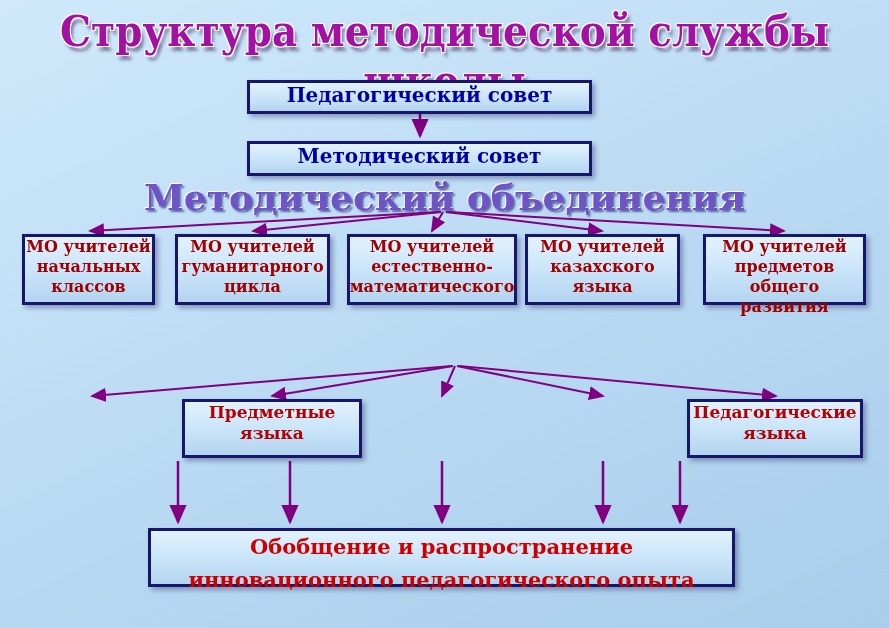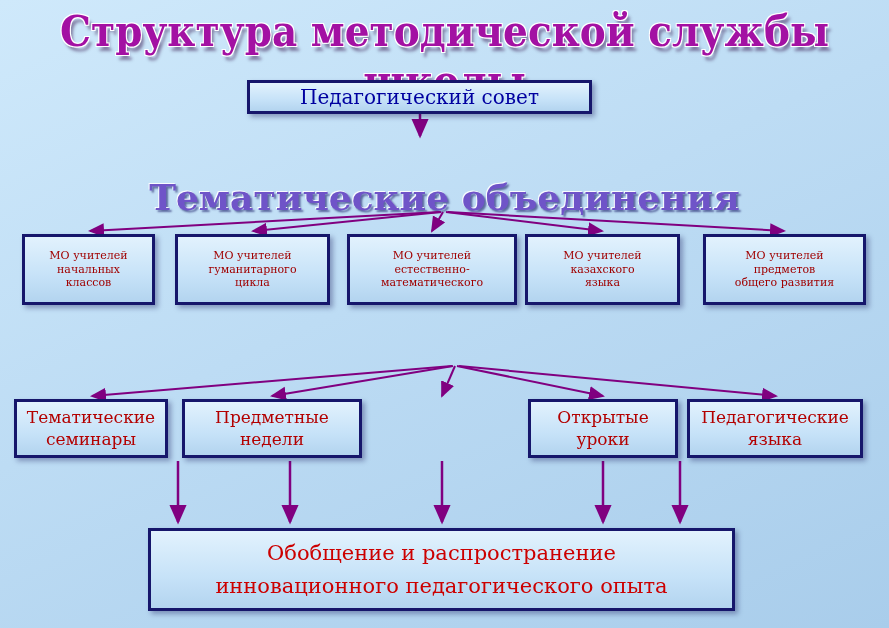--- a/index.html
+++ b/index.html
@@ -32,44 +32,44 @@
       2px 2px 2px rgba(10,10,90,0.55);
   }
   .heading.assoc{top:176px;font-size:36px;}
   .heading.forms{top:314px;font-size:38px;}
   .box{
     position:absolute;
     box-sizing:border-box;
     border:3px solid #16166b;
     background:linear-gradient(180deg,#e2f2fd 0%,#c6e2f8 60%,#b3d4ef 100%);
     box-shadow:3px 3px 5px rgba(15,15,80,0.35);
-    display:flex;align-items:center;justify-content:center;
+    display:flex;justify-content:center;
     text-align:center;
-    font-weight:normal;
+    font-weight:bold;
     white-space:pre-line;
     line-height:1.25;
     z-index:2;
   }
   .council{color:#0000a0;font-size:20px;}
   .ped-council{left:247px;top:80px;width:345px;height:34px;}
   .met-council{left:247px;top:141px;width:345px;height:35px;}
-  .mo{color:#a00000;font-size:11px;top:234px;height:71px;}
+  .mo{color:#a00000;font-size:16px;top:234px;height:71px;}
   .mo1{left:22px;width:133px;}
   .mo2{left:175px;width:155px;}
   .mo3{left:347px;width:170px;}
   .mo4{left:525px;width:155px;}
   .mo5{left:703px;width:163px;}
   .form{color:#b30000;font-size:17px;top:399px;height:59px;}
   .f1{left:14px;width:154px;}
   .f2{left:182px;width:180px;}
   .f3{left:370px;width:145px;}
   .f4{left:528px;width:150px;}
   .f5{left:687px;width:176px;}
   .outcome{
-    left:148px;top:528px;width:587px;height:83px;
+    left:148px;top:528px;width:587px;height:59px;
     color:#cc0000;font-size:21px;line-height:1.55;
   }
   svg.arrows{
     position:absolute;left:0;top:0;width:889px;height:628px;
     z-index:1;pointer-events:none;
   }
 </style>
 </head>
 <body>
 
@@ -102,22 +102,25 @@
     <line x1="290" y1="461" x2="290" y2="522" stroke="#800080" stroke-width="2.5" marker-end="url(#ah)"></line>
     <line x1="442" y1="461" x2="442" y2="522" stroke="#800080" stroke-width="2.5" marker-end="url(#ah)"></line>
     <line x1="603" y1="461" x2="603" y2="522" stroke="#800080" stroke-width="2.5" marker-end="url(#ah)"></line>
     <line x1="680" y1="461" x2="680" y2="522" stroke="#800080" stroke-width="2.5" marker-end="url(#ah)"></line>
   </svg>
 
   <div class="box council ped-council">
     <span>Педагогический совет</span>
   </div>
 
+  <div class="box council met-council">
+    <span>Методический совет</span>
+  </div>
 
-  <div class="heading assoc">Тематические объединения</div>
+  <div class="heading assoc">Методический объединения</div>
 
   <div class="box mo mo1">
     <span>МО учителей
 начальных
 классов</span>
   </div>
   <div class="box mo mo2">
     <span>МО учителей
 гуманитарного
 цикла</span>
@@ -132,31 +135,23 @@
 казахского
 языка</span>
   </div>
   <div class="box mo mo5">
     <span>МО учителей
 предметов
 общего развития</span>
   </div>
 
 
-  <div class="box form f1">
-    <span>Тематические
-семинары</span>
-  </div>
   <div class="box form f2">
     <span>Предметные
-недели</span>
-  </div>
-  <div class="box form f4">
-    <span>Открытые
-уроки</span>
+языка</span>
   </div>
   <div class="box form f5">
     <span>Педагогические
 языка</span>
   </div>
 
   <div class="box outcome">
     <span>Обобщение и распространение
 инновационного педагогического опыта</span>
   </div>

